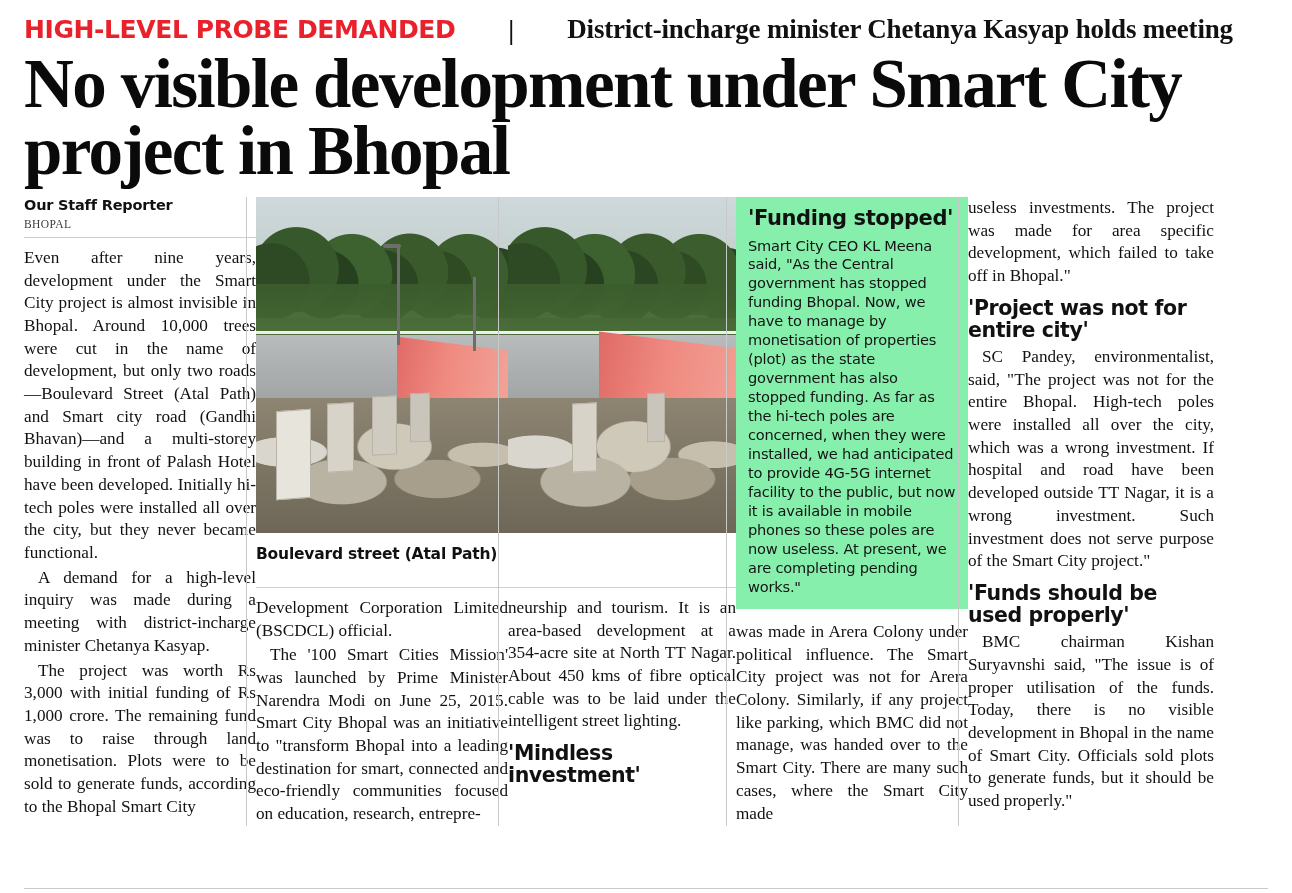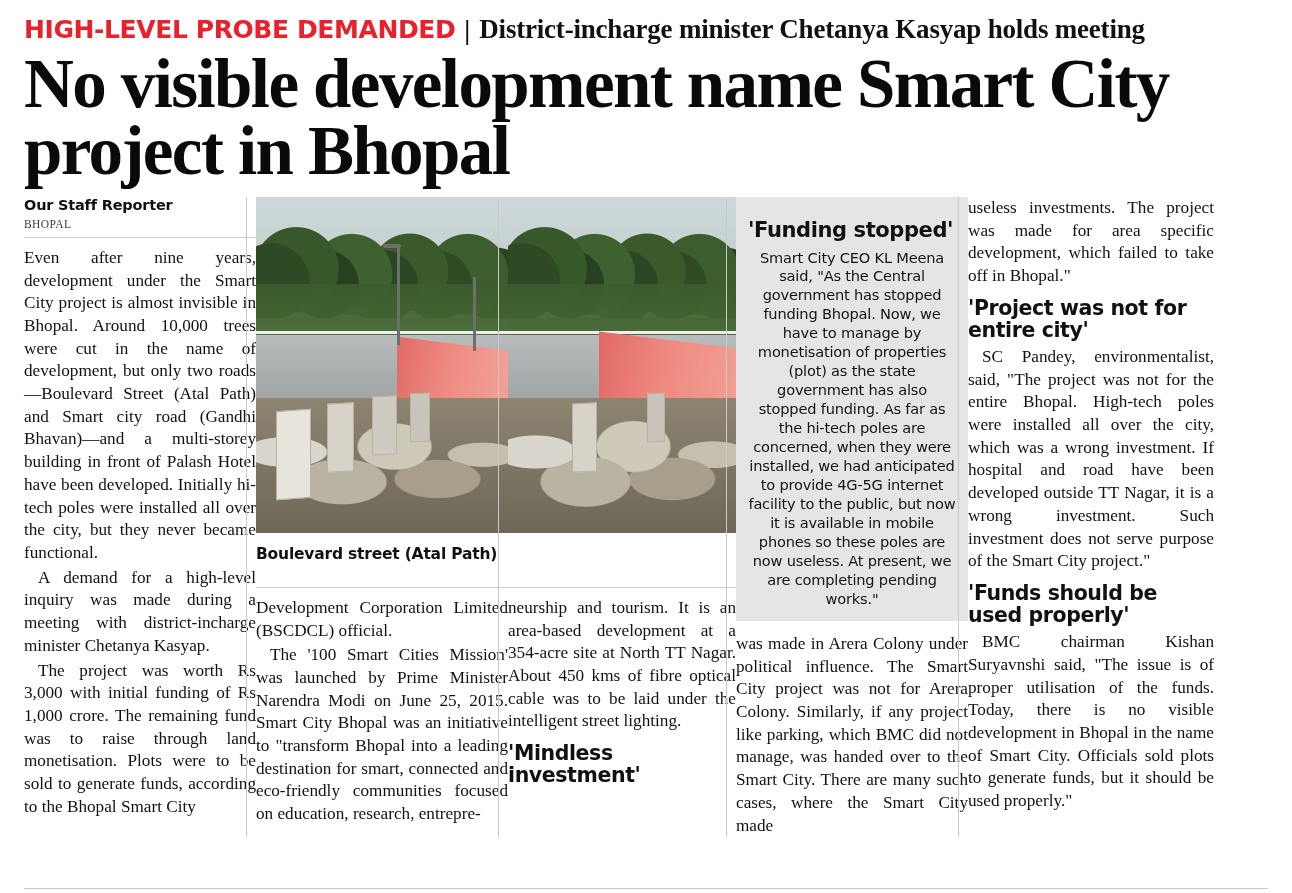--- a/index.html
+++ b/index.html
@@ -20,20 +20,21 @@
     height: 893px;
     box-sizing: border-box;
     padding: 14px 24px 0 24px;
   }
   .kicker {
     display: flex;
     align-items: baseline;
     font-family: "Liberation Serif", serif;
     white-space: nowrap;
     margin-bottom: 5px;
+    gap: 44px;
   }
   .kicker-red {
     color: #e8212b;
     font-family: "DejaVu Sans", sans-serif;
     font-weight: bold;
     font-size: 25px;
     letter-spacing: -0.4px;
   }
   .kicker-sep {
     color: #111;
@@ -203,39 +204,39 @@
     color: #111;
     letter-spacing: -0.2px;
     padding-top: 6px;
     border-bottom: 1px solid #cfcfcf;
     padding-bottom: 24px;
     margin-bottom: 9px;
   }
 
   
   .sidebox {
-    background: #e5e5e5;
-    padding: 22px 12px 12px 12px;
+    background: #86efac;
+    padding: 10px 12px 12px 12px;
     margin-bottom: 12px;
   }
   .sidebox h2 {
     font-family: "DejaVu Sans", sans-serif;
     font-size: 21px;
     line-height: 1.08;
     font-weight: bold;
     margin: 0 0 7px 0;
     color: #111;
     letter-spacing: -0.4px;
   }
   .sidebox p {
     font-family: "DejaVu Sans", sans-serif;
     font-size: 14.6px;
     line-height: 1.3;
     margin: 0;
-    text-align: center;
+    text-align: left;
     color: #141414;
     letter-spacing: -0.2px;
   }
 
   h3.subhead {
     font-family: "DejaVu Sans", sans-serif;
     font-size: 20.5px;
     line-height: 1.08;
     font-weight: bold;
     margin: 9px 0 5px 0;
@@ -256,21 +257,21 @@
 <body>
 
 <div class="page">
 
   <div class="kicker">
     <span class="kicker-red">HIGH-LEVEL PROBE DEMANDED</span>
     <span class="kicker-sep">|</span>
     <span class="kicker-black">District-incharge minister Chetanya Kasyap holds meeting</span>
   </div>
 
-  <h1 class="headline">No visible development name Smart City project in Bhopal</h1>
+  <h1 class="headline">No visible development under Smart City project in Bhopal</h1>
 
   <div class="body-grid">
 
     <div class="col col-1">
       <div class="byline">Our Staff Reporter</div>
       <div class="dateline">BHOPAL</div>
       <p class="body">Even after nine years, development under the Smart City project is almost invisible in Bhopal. Around 10,000 trees were cut in the name of development, but only two roads—Boulevard Street (Atal Path) and Smart city road (Gandhi Bhavan)—and a multi-storey building in front of Palash Hotel have been developed. Initially hi-tech poles were installed all over the city, but they never became functional.</p>
       <p class="body">A demand for a high-level inquiry was made during a meeting with district-incharge minister Chetanya Kasyap.</p>
       <p class="body">The project was worth Rs 3,000 with initial funding of Rs 1,000 crore. The remaining fund was to raise through land monetisation. Plots were to be sold to generate funds, according to the Bhopal Smart City</p>
     </div>

